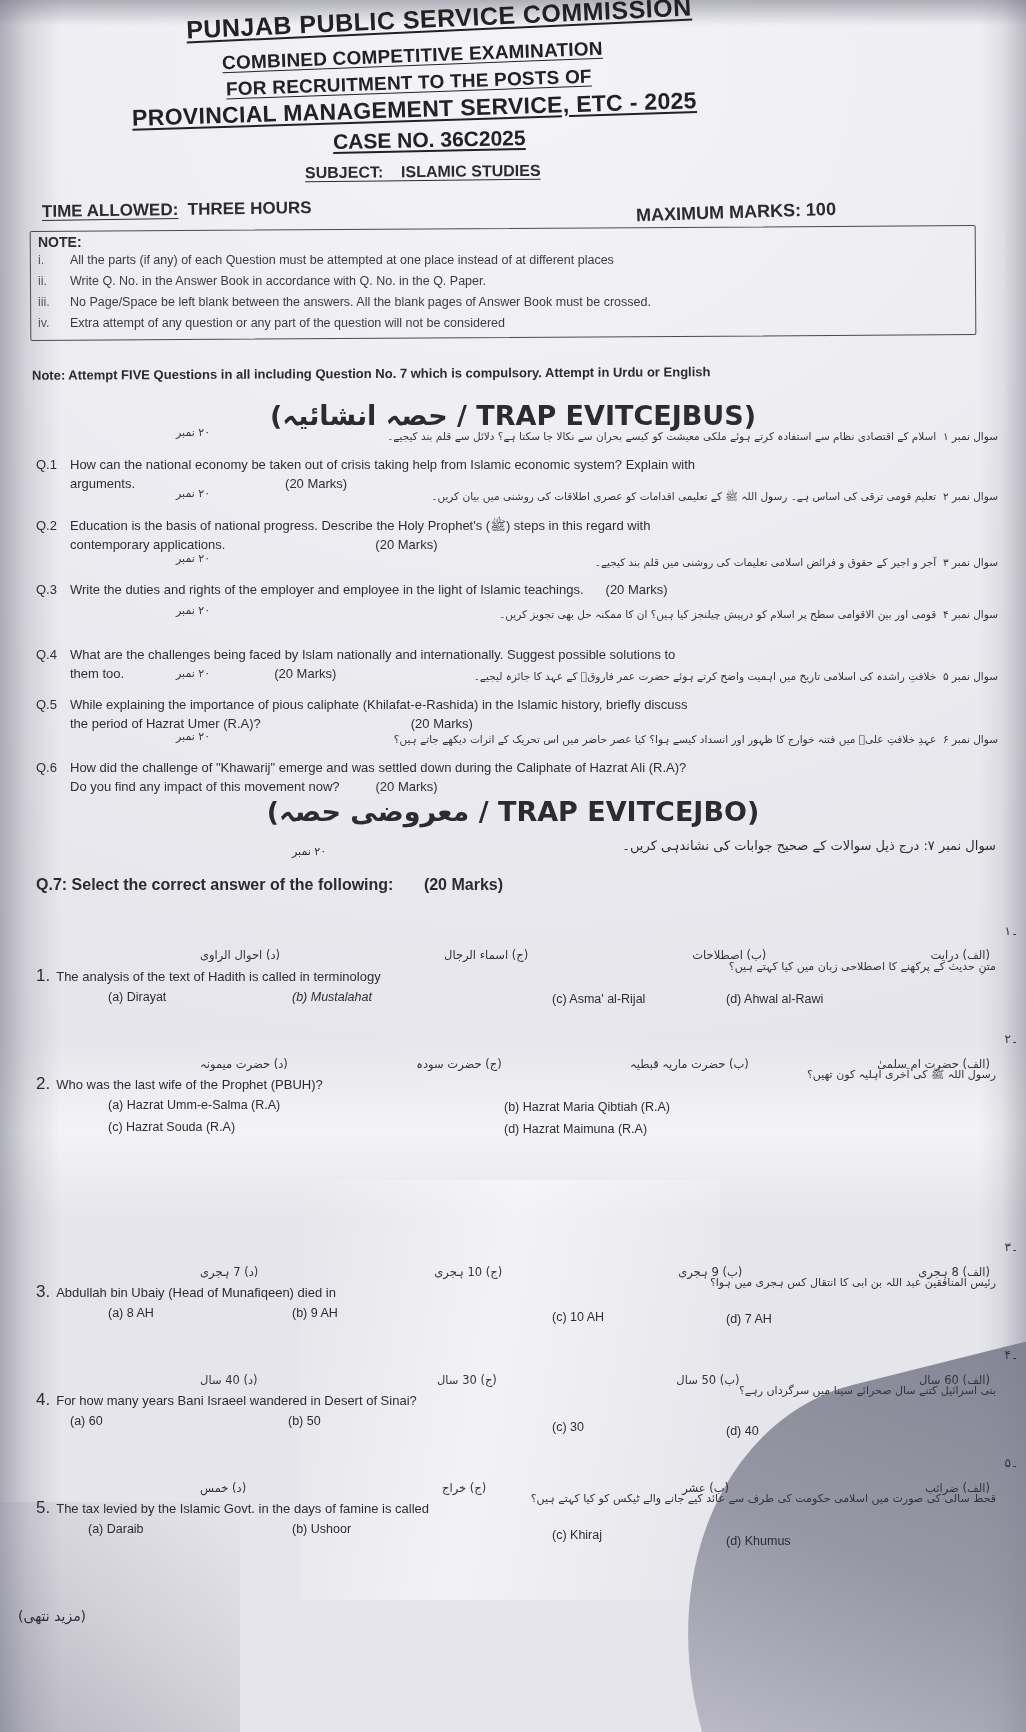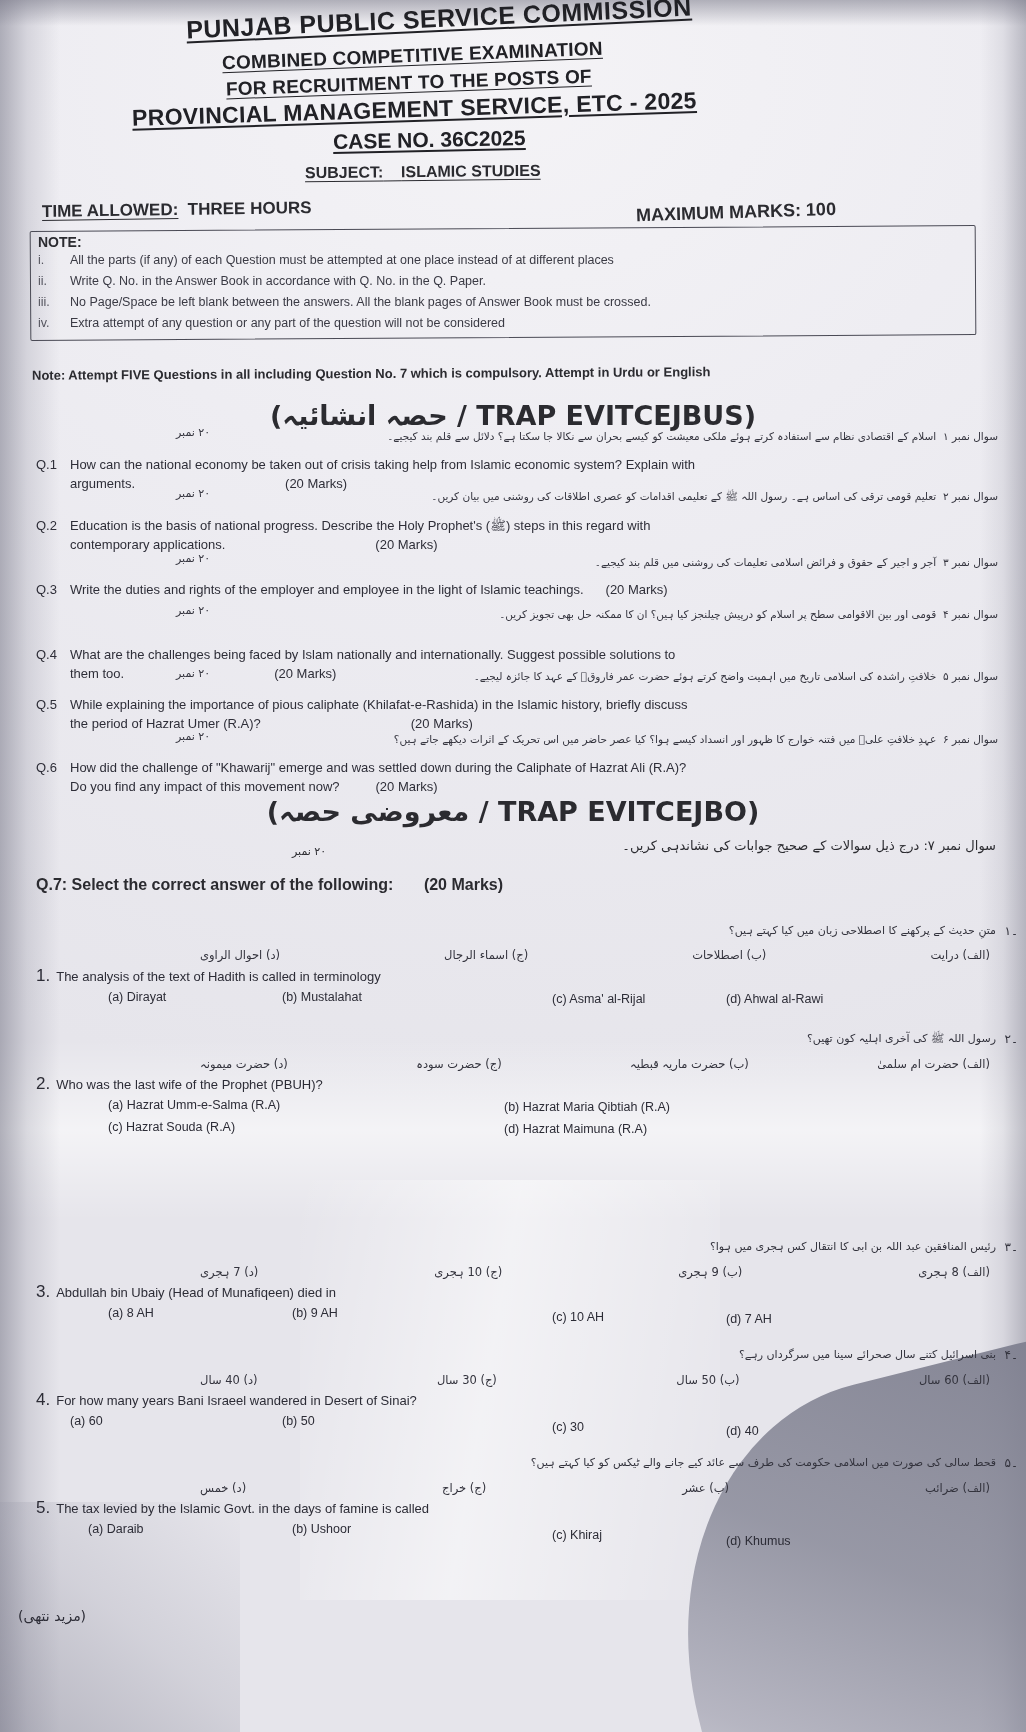--- a/index.html
+++ b/index.html
@@ -183,21 +183,21 @@
     font-size: 11px; direction: rtl; white-space: nowrap;
   }
   .q7-line {
     position: absolute; left: 36px; top: 876px;
     font-size: 16px; font-weight: bold; white-space: nowrap;
   }
   .q7-line .mk { margin-left: 26px; }
   .mcq-urdu-stem {
     position: absolute; right: 30px;
     font-family: "DejaVu Sans", sans-serif;
-    font-size: 11px; direction: rtl; white-space: nowrap; color: #33333d;
+    font-size: 11px; direction: rtl; white-space: nowrap; color: #33333d; margin-top: 36px;
   }
   .mcq-urdu-num {
     position: absolute; right: 8px;
     font-family: "DejaVu Sans", sans-serif;
     font-size: 12px; color: #33333d;
   }
   .mcq-urdu-opts {
     position: absolute; right: 36px; width: 790px;
     display: flex; justify-content: space-between;
     font-family: "DejaVu Sans", sans-serif;
@@ -340,21 +340,21 @@
     <div class="mcq-urdu-opts" style="top:948px;">
       <span>(الف) درایت</span>
       <span>(ب) اصطلاحات</span>
       <span>(ج) اسماء الرجال</span>
       <span>(د) احوال الراوی</span>
     </div>
     <div class="mcq-en-stem" style="top:966px;">
       <span class="n">1.</span><span>The analysis of the text of Hadith is called in terminology</span>
     </div>
     <div class="mcq-opt" style="left:108px; top:990px;">(a) Dirayat</div>
-    <div class="mcq-opt" style="left:282px; top:990px;">(b) Mustalahat</div>
+    <div class="mcq-opt" style="left:292px; top:990px;font-style:italic;">(b) Mustalahat</div>
     <div class="mcq-opt" style="left:552px; top:992px;">(c) Asma' al-Rijal</div>
     <div class="mcq-opt" style="left:726px; top:992px;">(d) Ahwal al-Rawi</div>
 
     <div class="mcq-urdu-num" style="top:1032px;">۲۔</div>
     <div class="mcq-urdu-stem" style="top:1032px;">رسول اللہ ﷺ کی آخری اہلیہ کون تھیں؟</div>
     <div class="mcq-urdu-opts" style="top:1057px;">
       <span>(الف) حضرت ام سلمیٰ</span>
       <span>(ب) حضرت ماریہ قبطیہ</span>
       <span>(ج) حضرت سودہ</span>
       <span>(د) حضرت میمونہ</span>
@@ -388,21 +388,21 @@
     <div class="mcq-urdu-opts" style="top:1373px;">
       <span>(الف) 60 سال</span>
       <span>(ب) 50 سال</span>
       <span>(ج) 30 سال</span>
       <span>(د) 40 سال</span>
     </div>
     <div class="mcq-en-stem" style="top:1390px;">
       <span class="n">4.</span><span>For how many years Bani Israeel wandered in Desert of Sinai?</span>
     </div>
     <div class="mcq-opt" style="left:70px; top:1414px;">(a) 60</div>
-    <div class="mcq-opt" style="left:282px; top:1414px;">(b) 50</div>
+    <div class="mcq-opt" style="left:288px; top:1414px;">(b) 50</div>
     <div class="mcq-opt" style="left:552px; top:1420px;">(c) 30</div>
     <div class="mcq-opt" style="left:726px; top:1424px;">(d) 40</div>
 
     <div class="mcq-urdu-num" style="top:1456px;">۵۔</div>
     <div class="mcq-urdu-stem" style="top:1456px;">قحط سالی کی صورت میں اسلامی حکومت کی طرف سے عائد کیے جانے والے ٹیکس کو کیا کہتے ہیں؟</div>
     <div class="mcq-urdu-opts" style="top:1481px;">
       <span>(الف) ضرائب</span>
       <span>(ب) عشر</span>
       <span>(ج) خراج</span>
       <span>(د) خمس</span>

